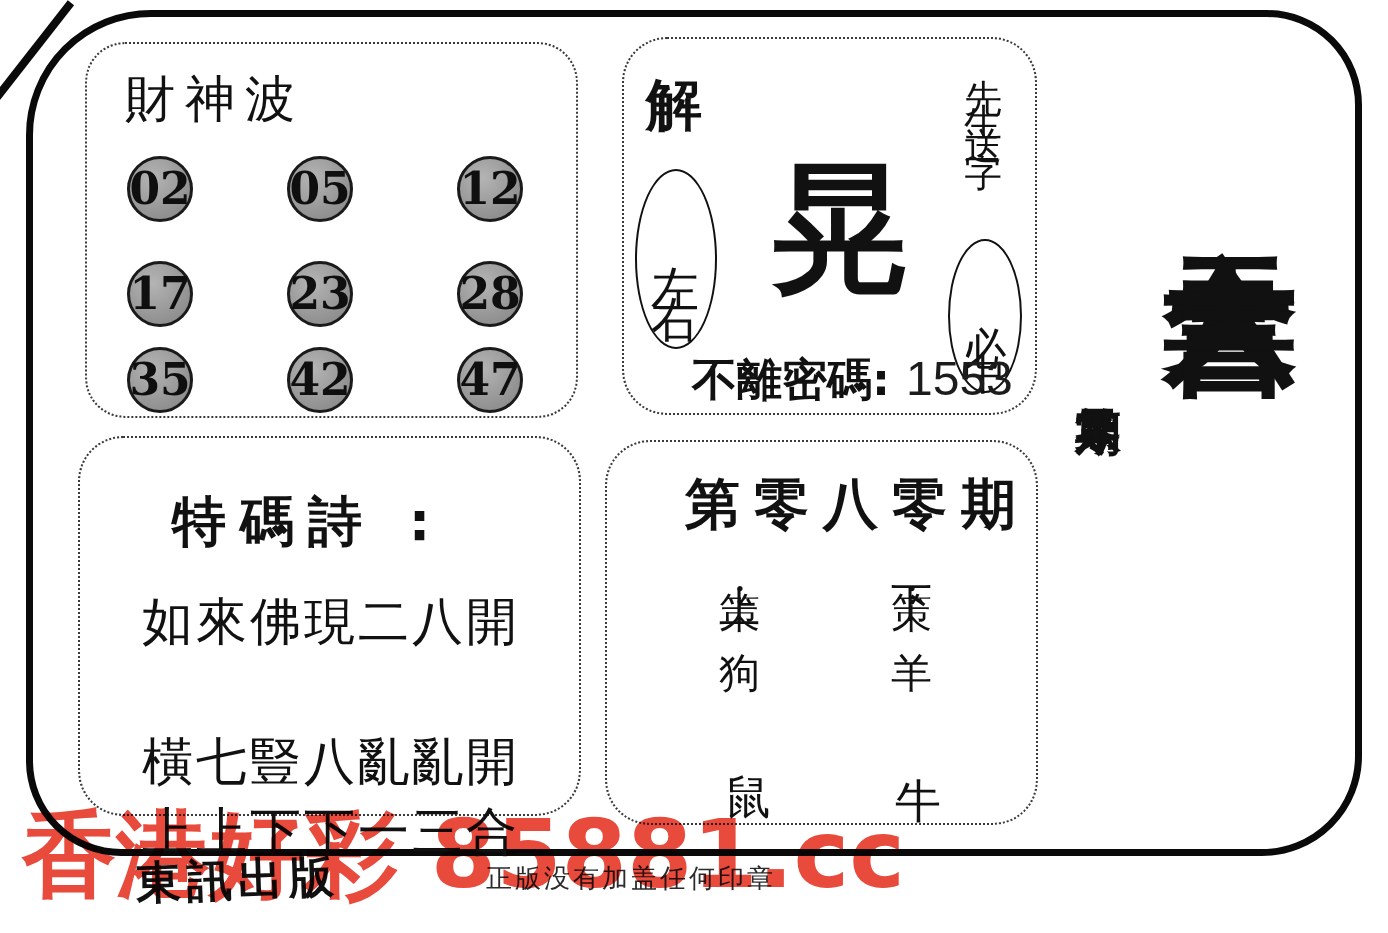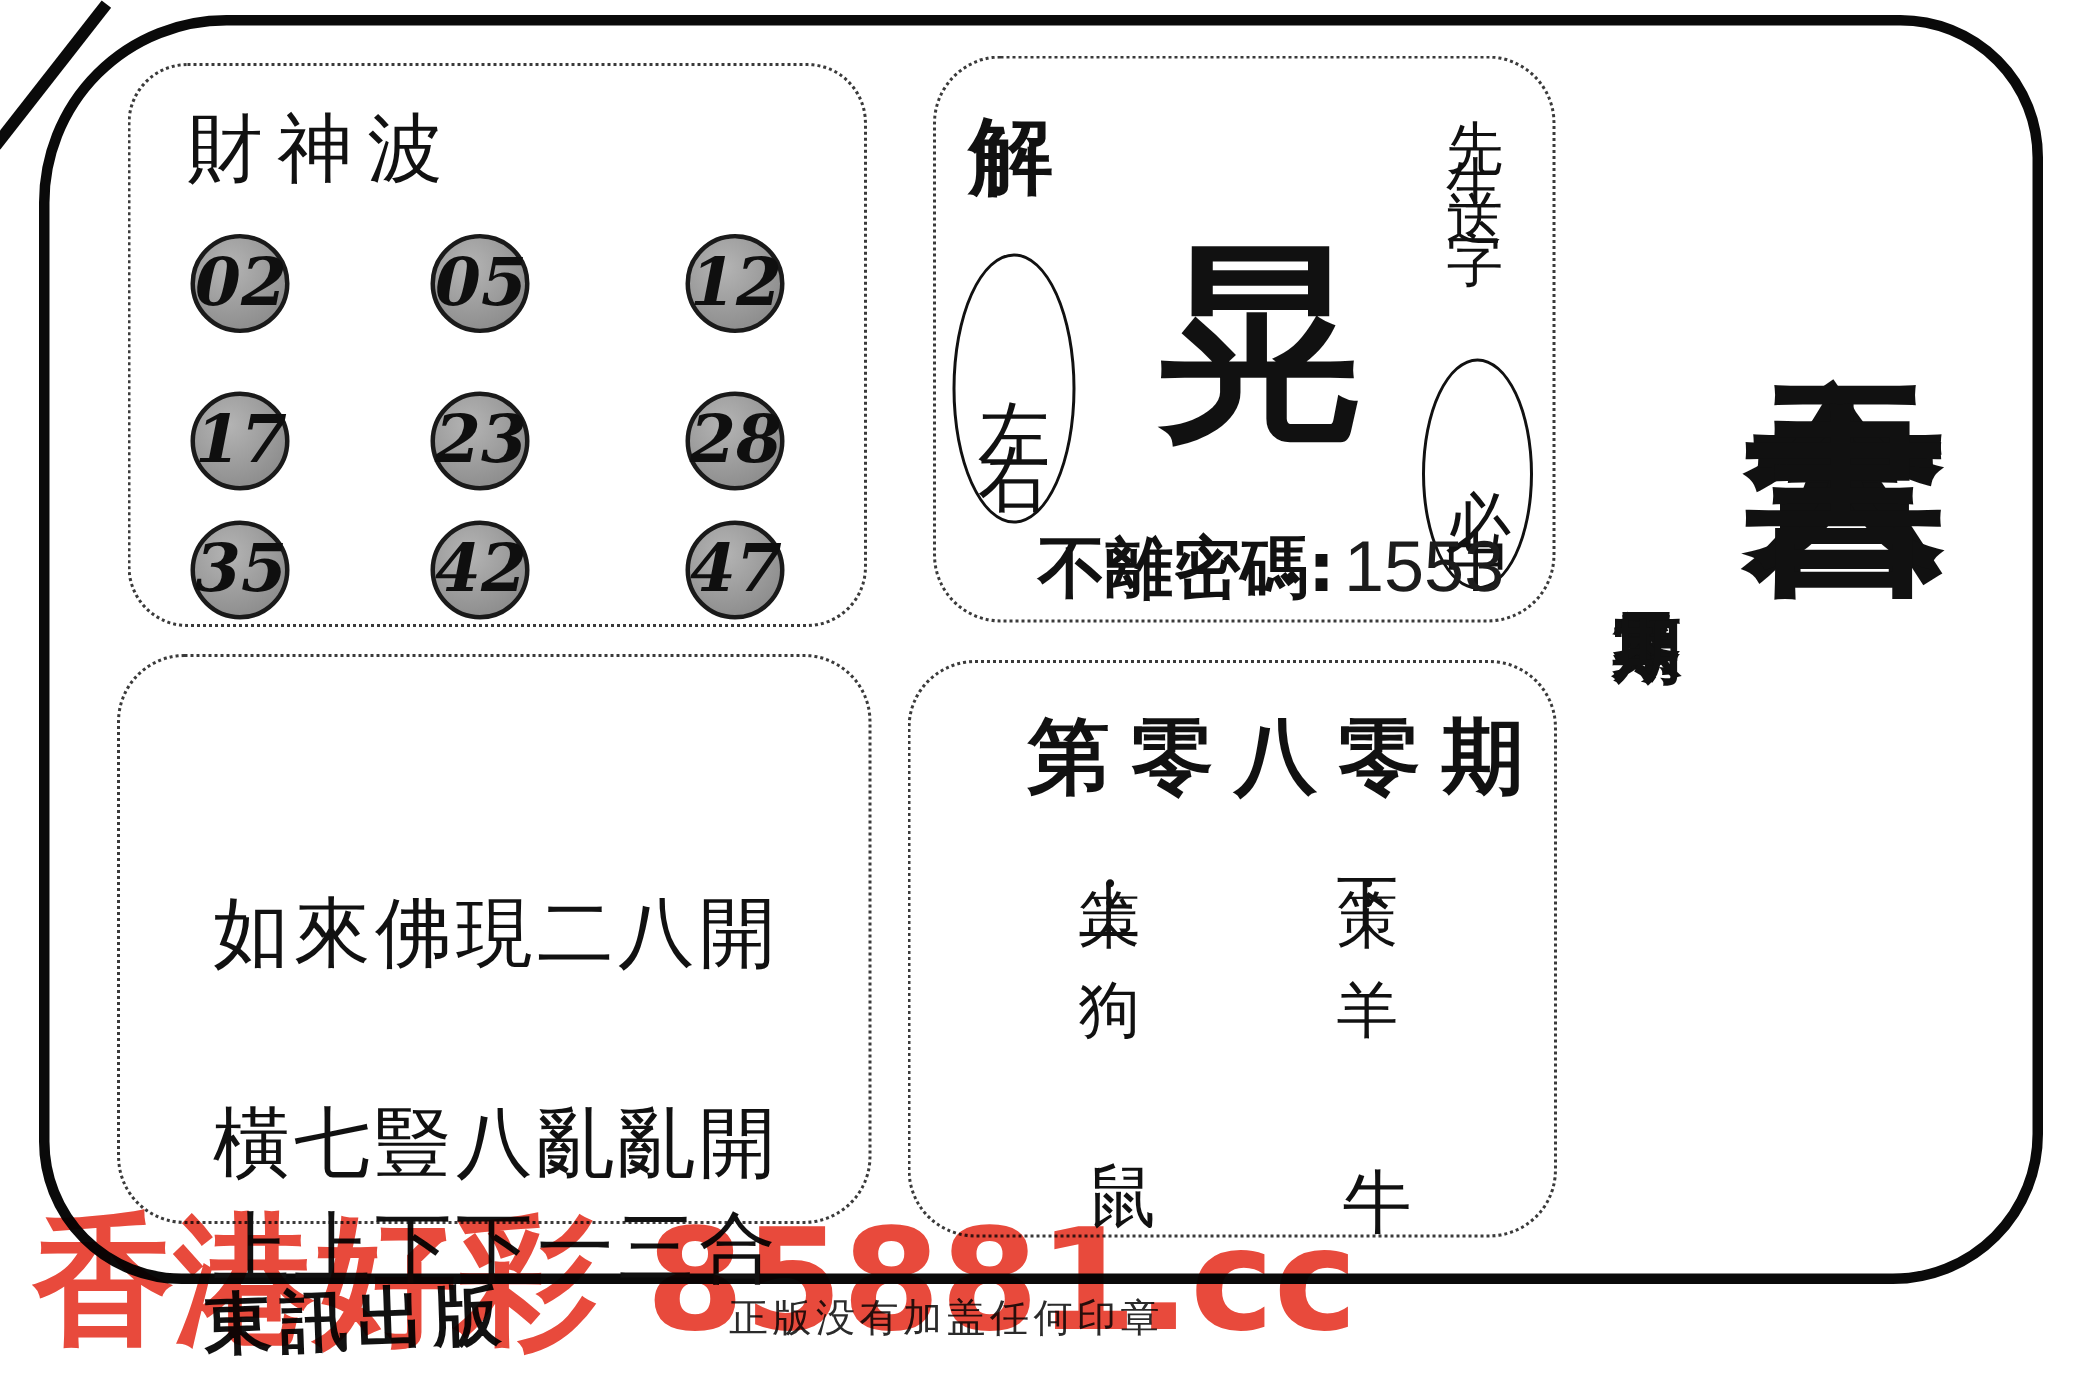--- a/index.html
+++ b/index.html
@@ -36,21 +36,21 @@
   .vtext { writing-mode:vertical-rl; text-orientation:upright; }
 
   
   .cs-title {
     position:absolute; left:38px; top:22px; font-size:50px; letter-spacing:10px;
     font-weight:500; white-space:nowrap;
   }
   .ball {
     position:absolute; width:66px; height:66px; border-radius:50%;
     background:radial-gradient(circle at 38% 32%, #b4b4b4, #8f8f8f 75%);
-    border:3px solid #1a1a1a; display:flex; align-items:center; font-style:italic;
+    border:3px solid #1a1a1a; display:flex; align-items:center; justify-content:center;
   }
   .ball-num { font-size:44px; font-weight:600; color:#0f0f0f; line-height:1; }
 
   
   .jie-label { position:absolute; left:22px; top:38px; font-size:56px; line-height:1; }
   .oval {
     position:absolute; border:2.5px solid #111; border-radius:50%;
     display:flex; align-items:center; justify-content:center;
   }
   .oval-lr { left:11px; top:130px; width:82px; height:180px; }
@@ -59,21 +59,21 @@
     position:absolute; left:148px; top:122px; font-size:138px; line-height:1;
     font-family:"DejaVu Sans","Liberation Sans",sans-serif; font-weight:900;
   }
   .sender-note {
     position:absolute; left:340px; top:10px; font-size:38px; letter-spacing:24px;
     line-height:1; font-weight:500;
   }
   .oval-mh { left:324px; top:200px; width:74px; height:154px; background:#fff; }
   .oval-mh .vtext { font-size:44px; letter-spacing:26px; line-height:1; }
   .code-row {
-    position:absolute; left:68px; top:312px; display:flex; align-items:baseline; gap:6px;
+    position:absolute; left:68px; top:312px; display:flex; align-items:baseline; gap:16px;
     white-space:nowrap;
   }
   .code-label { font-size:45px; line-height:1; }
   .code-value { font-family:"Liberation Sans","DejaVu Sans",sans-serif; font-size:48px; font-weight:400; color:#1c1c1c; }
 
   
   .poem-title { position:absolute; left:92px; top:48px; font-size:54px; letter-spacing:14px; white-space:nowrap; }
   .poem-line  { position:absolute; left:62px; font-size:51px; letter-spacing:3px; font-weight:500; white-space:nowrap;margin-top:28px; }
 
   
@@ -162,20 +162,21 @@
       <div class="vtext ming">必中</div>
     </div>
 
     <div class="code-row">
       <span class="code-label brush">不離密碼:</span>
       <span class="code-value">1553</span>
     </div>
   </section>
 
   <section class="panel panel-poem">
+    <div class="poem-title brush">特碼詩 :</div>
     <div class="poem-line ming" style="top:122px">如來佛現二八開</div>
     <div class="poem-line ming" style="top:262px">橫七豎八亂亂開</div>
     <div class="poem-line ming" style="top:332px">上上下下一三合</div>
   </section>
 
   <section class="panel panel-zodiac">
     <div class="zodiac-title brush">第零八零期</div>
     <div class="zcol vtext ming" style="left:112px;top:112px">上策:狗</div>
     <div class="zcol vtext ming" style="left:284px;top:112px">下策:羊</div>
     <div class="zextra ming" style="left:118px;top:332px">鼠</div>

